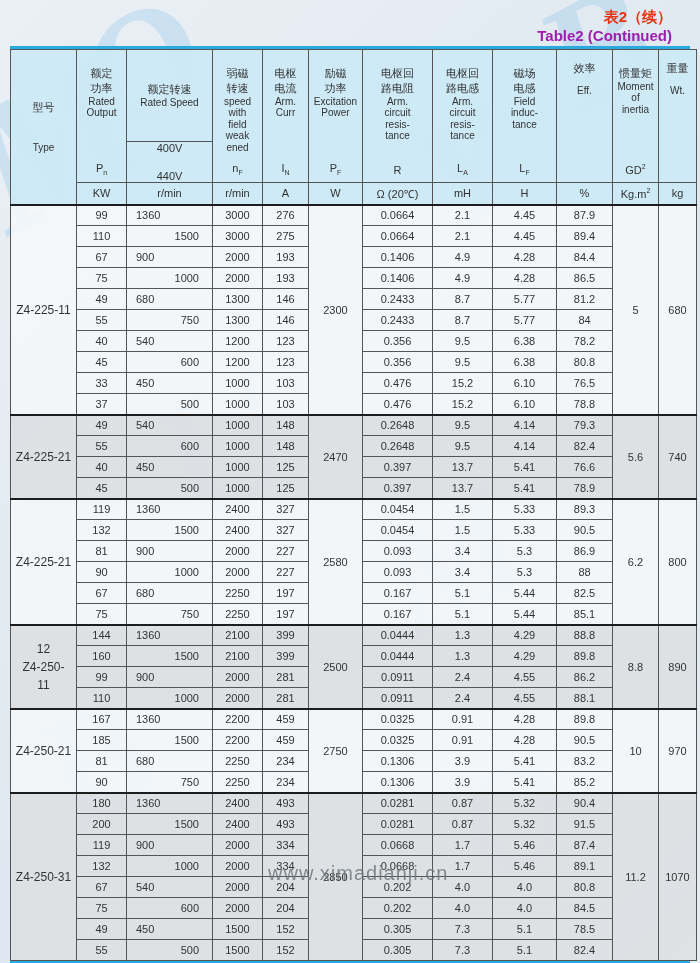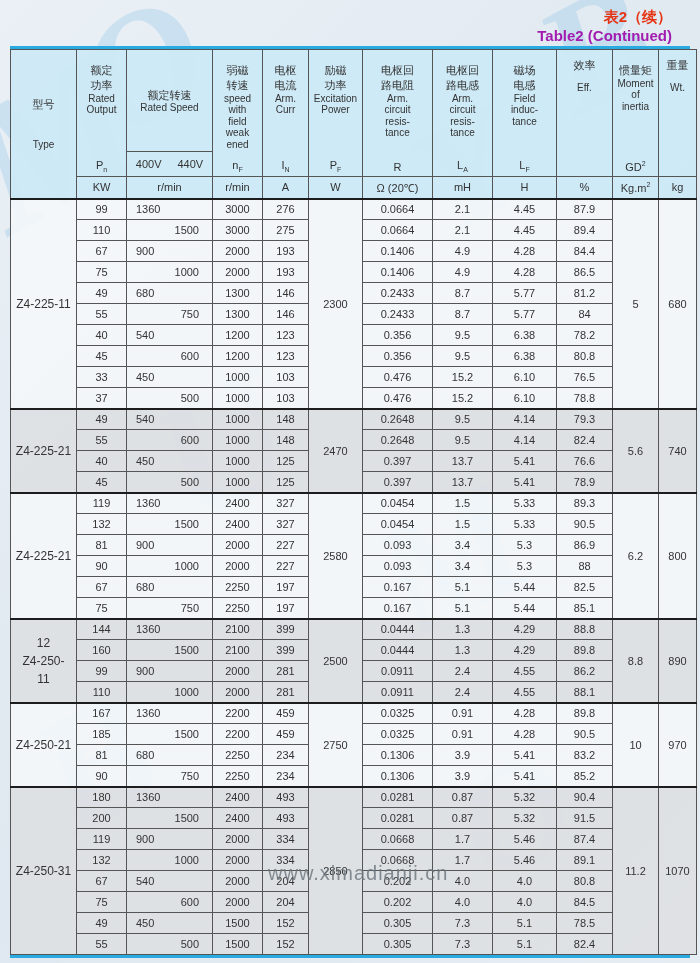--- a/index.html
+++ b/index.html
@@ -29,21 +29,21 @@
   tbody tr.group-start td{border-top:2px solid #1d1d1d;}
   tr.h1{height:92px;} tr.h2{height:22px;} tr.h3{height:22px;}
   .cn{font-size:11px;white-space:pre-line;line-height:1.35;}
   .en{font-size:10px;white-space:pre-line;line-height:1.15;}
   .sym{font-size:11px;}
   sub{font-size:7px;} sup{font-size:7px;}
   .hcell{display:flex;flex-direction:column;justify-content:space-between;align-items:center;height:110px;padding:13px 0 3px;}
   .hcell-center{display:flex;flex-direction:column;justify-content:flex-start;align-items:center;gap:9px;height:110px;}
   .hcell-type{display:flex;flex-direction:column;justify-content:center;align-items:center;gap:28px;height:132px;}
   .hcell-speed{display:flex;flex-direction:column;justify-content:center;align-items:center;height:88px;}
-  .speed-sub{display:flex;justify-content:center;gap:16px;font-size:11px;}
+  .speed-sub{display:flex;justify-content:center;gap:16px;font-size:11px;flex-direction:column;}
   .unit{font-size:11px;}
   .speed-wrap{display:flex;width:100%;}
   .speed-wrap .s400{flex:1;text-align:left;padding-left:9px;}
   .speed-wrap .s440{flex:1;text-align:right;padding-right:13px;}
   td.type-cell{font-size:12px;white-space:pre-line;line-height:1.5;}
   .gray-watermark{position:absolute;left:268px;top:860px;z-index:2;text-align:center;pointer-events:none;}
   .gw-cn{font-size:31px;letter-spacing:12px;color:rgba(105,110,116,0.78);font-weight:bold;font-family:"Liberation Serif",serif;}
   .gw-url{font-size:20px;color:rgba(108,118,126,0.82);margin-top:2px;letter-spacing:1px;}
 </style>
 </head>

